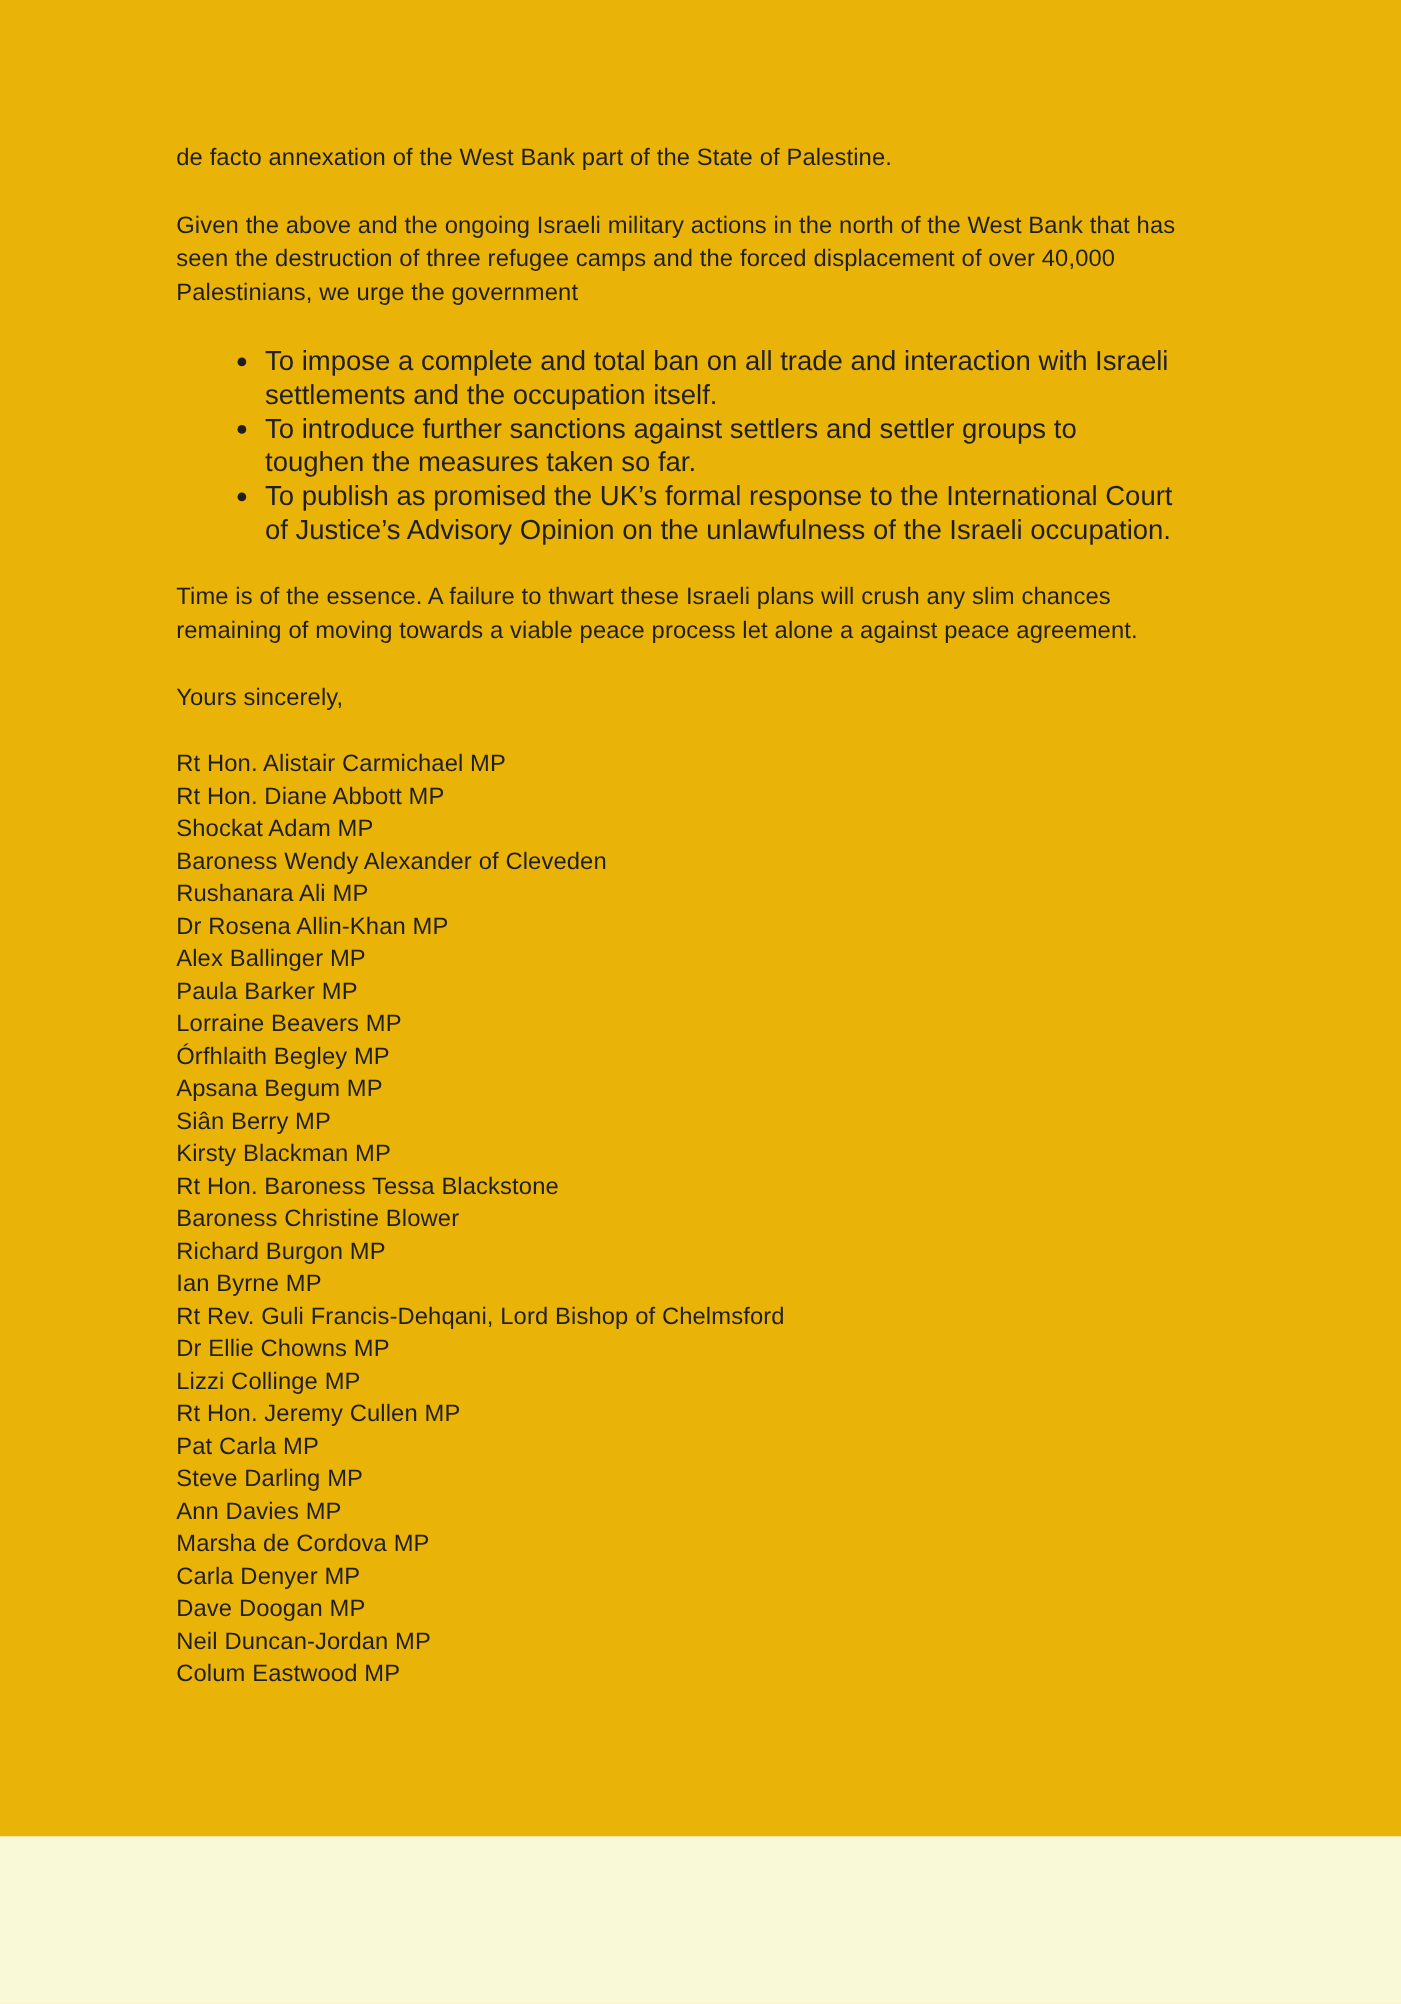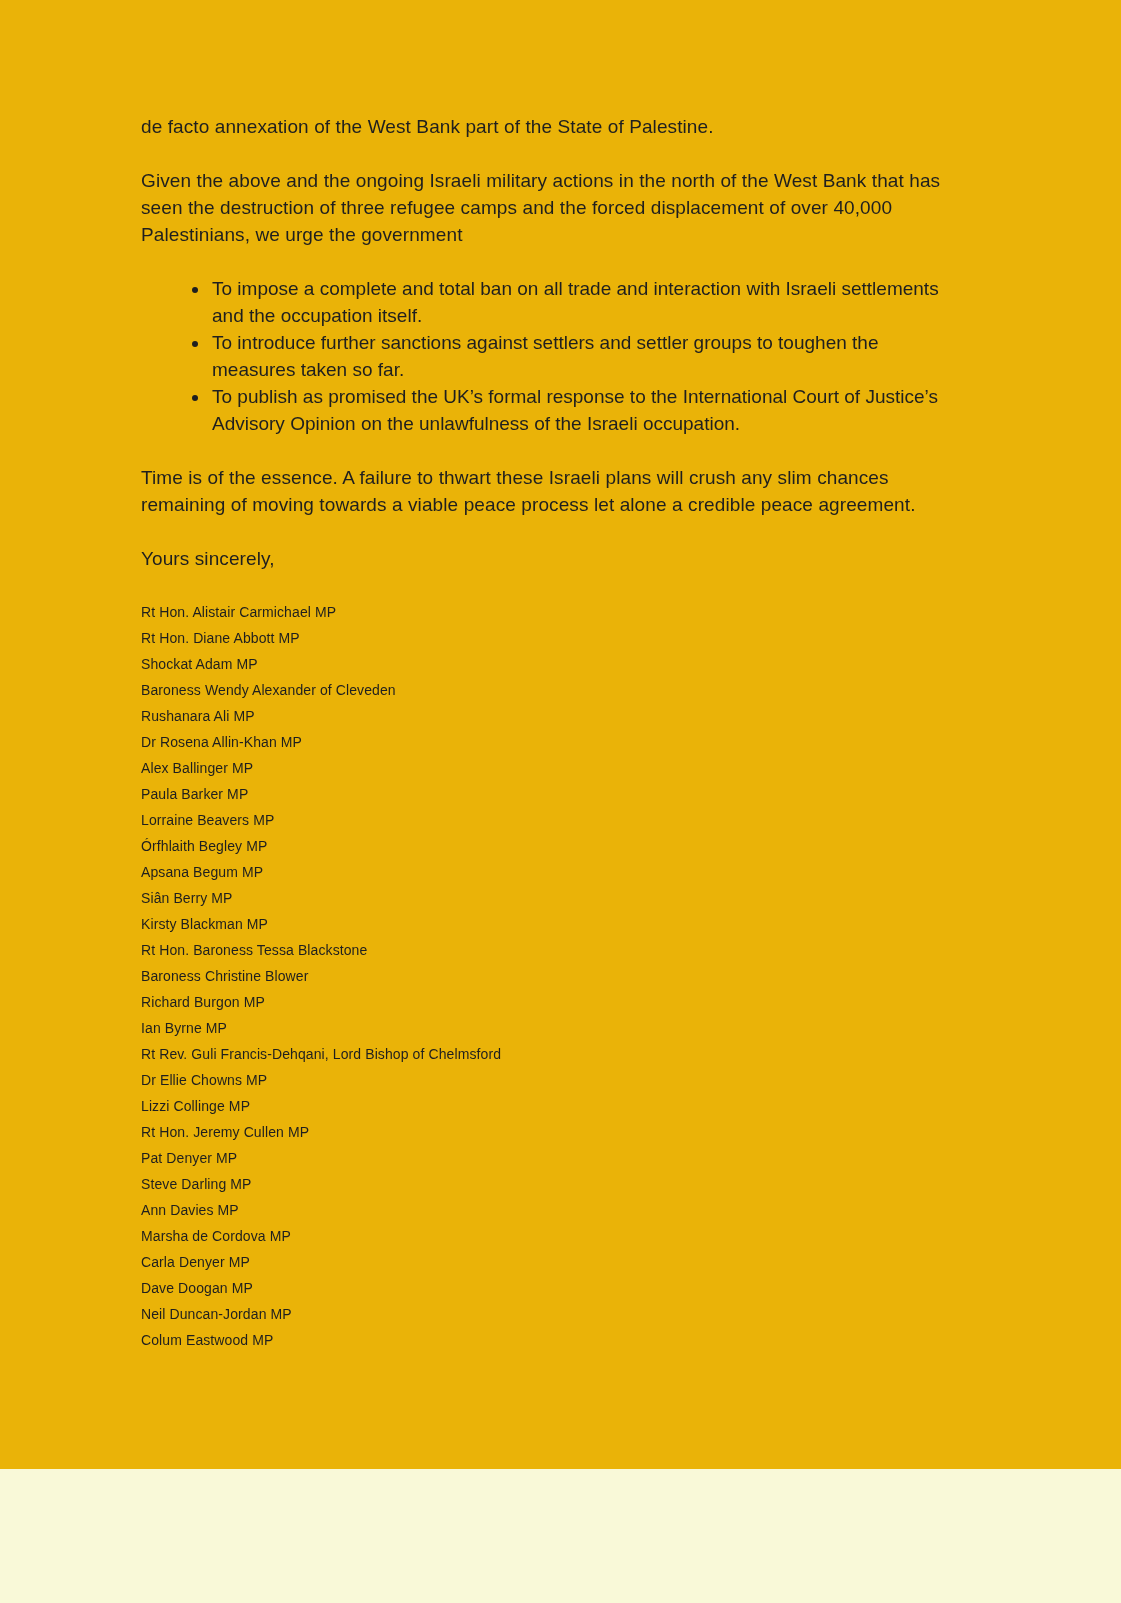--- a/index.html
+++ b/index.html
@@ -28,50 +28,50 @@
     line-height: 27px;
     margin-bottom: 27px;
     letter-spacing: 0.1px;
   }
   ul.demands {
     list-style: disc outside;
     padding-left: 69px;
     margin-bottom: 27px;
   }
   ul.demands li {
-    font-size: 19px;
+    font-size: 22px;
     line-height: 27px;
     padding-left: 2px;
   }
   .signatories {
     margin-top: 27px;
   }
   .signatories .sig {
-    font-size: 14px;
+    font-size: 19px;
     line-height: 26px;
     letter-spacing: 0.1px;
   }
 </style>
 </head>
 <body>
 
 <div class="page">
   <div class="content">
 
     <p class="para">de facto annexation of the West Bank part of the State of Palestine.</p>
 
     <p class="para">Given the above and the ongoing Israeli military actions in the north of the West Bank that has seen the destruction of three refugee camps and the forced displacement of over 40,000 Palestinians, we urge the government</p>
 
     <ul class="demands">
         <li>To impose a complete and total ban on all trade and interaction with Israeli settlements and the occupation itself.</li>
         <li>To introduce further sanctions against settlers and settler groups to toughen the measures taken so far.</li>
         <li>To publish as promised the UK’s formal response to the International Court of Justice’s Advisory Opinion on the unlawfulness of the Israeli occupation.</li>
       </ul>
 
-    <p class="para">Time is of the essence. A failure to thwart these Israeli plans will crush any slim chances remaining of moving towards a viable peace process let alone a credible peace agreement.</p>
+    <p class="para">Time is of the essence. A failure to thwart these Israeli plans will crush any slim chances remaining of moving towards a viable peace process let alone a against peace agreement.</p>
 
     <p class="para">Yours sincerely,</p>
 
     <div class="signatories">
         <div class="sig">Rt Hon. Alistair Carmichael MP</div>
         <div class="sig">Rt Hon. Diane Abbott MP</div>
         <div class="sig">Shockat Adam MP</div>
         <div class="sig">Baroness Wendy Alexander of Cleveden</div>
         <div class="sig">Rushanara Ali MP</div>
         <div class="sig">Dr Rosena Allin-Khan MP</div>
@@ -83,21 +83,21 @@
         <div class="sig">Siân Berry MP</div>
         <div class="sig">Kirsty Blackman MP</div>
         <div class="sig">Rt Hon. Baroness Tessa Blackstone</div>
         <div class="sig">Baroness Christine Blower</div>
         <div class="sig">Richard Burgon MP</div>
         <div class="sig">Ian Byrne MP</div>
         <div class="sig">Rt Rev. Guli Francis-Dehqani, Lord Bishop of Chelmsford</div>
         <div class="sig">Dr Ellie Chowns MP</div>
         <div class="sig">Lizzi Collinge MP</div>
         <div class="sig">Rt Hon. Jeremy Cullen MP</div>
-        <div class="sig">Pat Denyer MP</div>
+        <div class="sig">Pat Carla MP</div>
         <div class="sig">Steve Darling MP</div>
         <div class="sig">Ann Davies MP</div>
         <div class="sig">Marsha de Cordova MP</div>
         <div class="sig">Carla Denyer MP</div>
         <div class="sig">Dave Doogan MP</div>
         <div class="sig">Neil Duncan-Jordan MP</div>
         <div class="sig">Colum Eastwood MP</div>
       </div>
 
   </div>

